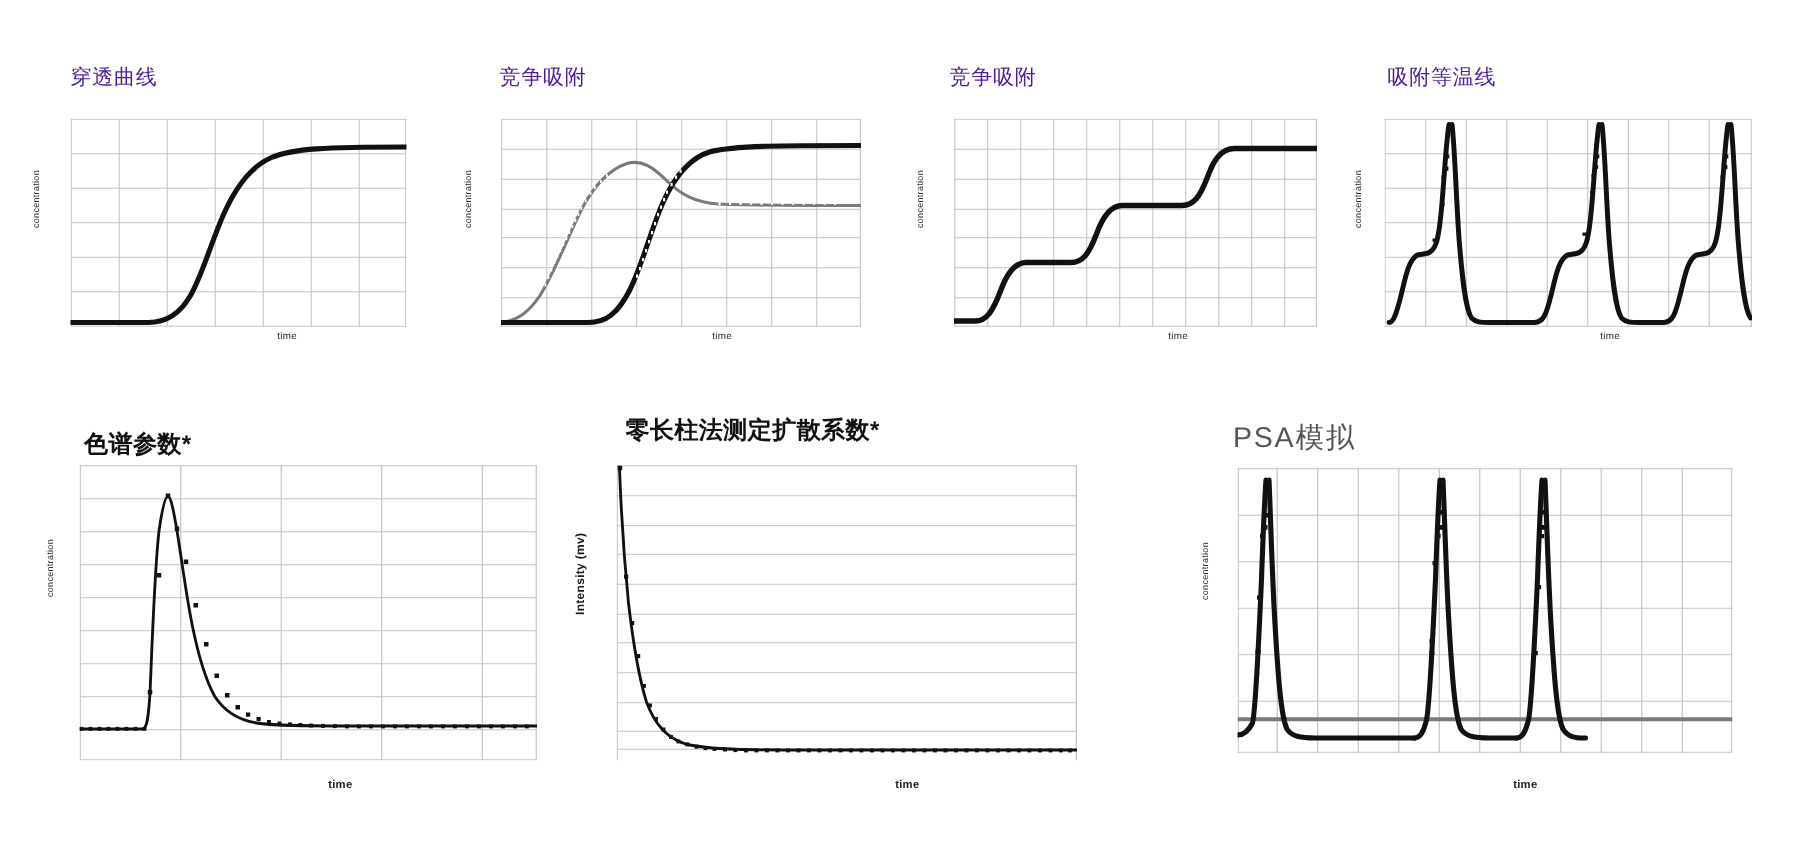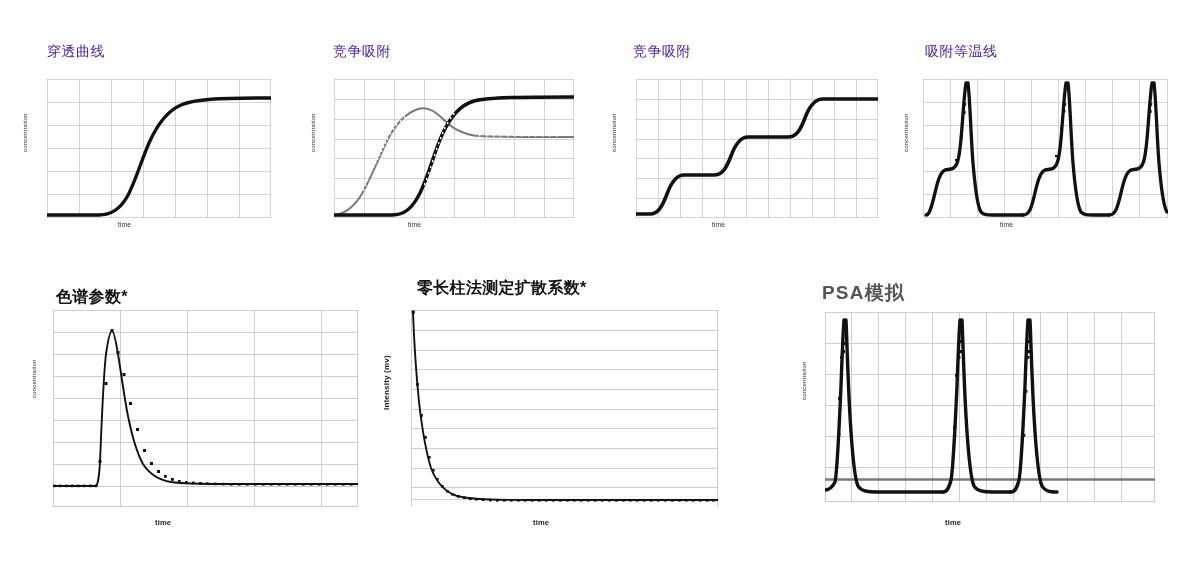--- a/index.html
+++ b/index.html
@@ -29,21 +29,21 @@
     letter-spacing: 0.5px;
   }
   .title-bold {
     font-size: 16px;
     font-weight: 700;
     color: #111111;
     letter-spacing: 0.3px;
   }
   .title-light-lg {
     font-size: 19px;
-    font-weight: 700;
+    font-weight: 400;
     color: #555555;
     letter-spacing: 1.2px;
   }
   .ylabel {
     position: absolute;
     transform-origin: 0 0;
     transform: rotate(-90deg);
     white-space: nowrap;
     font-size: 6px;
     color: #2b2b2b;
@@ -52,21 +52,21 @@
   .ylabel-bold {
     font-size: 8px;
     font-weight: 700;
     color: #1a1a1a;
   }
   .xlabel {
     position: absolute;
     white-space: nowrap;
     font-size: 6.5px;
     color: #2b2b2b;
-    text-align: left;
+    text-align: right;
     letter-spacing: 0.2px;
   }
   .xlabel-bold {
     font-size: 7.5px;
     font-weight: 700;
     color: #1a1a1a;
   }
   .plot {
     position: absolute;
   }

